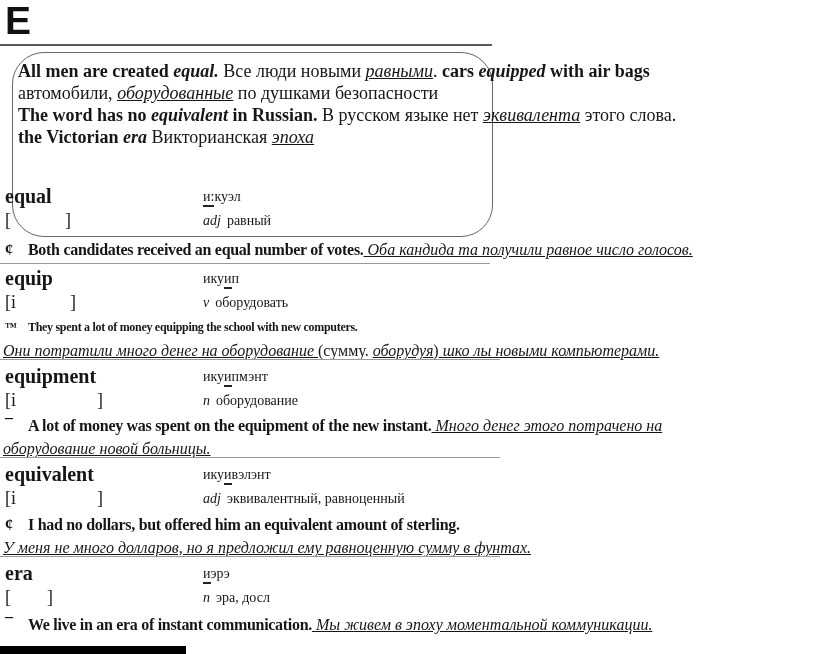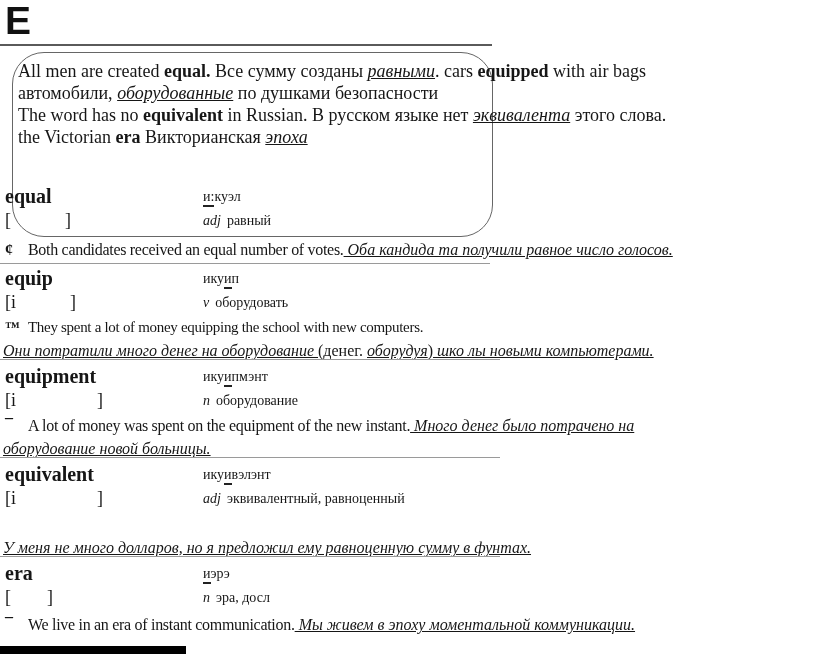--- a/index.html
+++ b/index.html
@@ -11,23 +11,23 @@
     position:absolute;left:5px;top:0;font-family:"Liberation Sans", sans-serif;
     font-weight:bold;font-size:39px;line-height:42px;color:#111;
   }
   .letter-rule{position:absolute;left:0;top:44px;width:492px;height:2px;background:#5a5a5a;}
   .examples-box{
     position:absolute;left:12px;top:52px;width:479px;height:183px;
     border:1.5px solid #666;border-radius:32px;background:transparent;
   }
   .box-text{position:absolute;left:18px;top:60px;width:796px;}
   .box-line{height:22px;line-height:22px;font-size:18px;white-space:nowrap;}
-  .sg-b{font-weight:normal;margin-top:10px;}
+  .sg-b{font-weight:bold;margin-top:10px;}
   .sg-i{font-style:italic;text-decoration:underline;}
-  .sg-bi{font-weight:bold;}
+  .sg-bi{font-weight:bold;font-style:italic;}
   .sg-sym{display:inline-block;width:23px;font-weight:bold;font-style:normal;}
   .entry{position:absolute;left:0;width:816px;height:50px;}
   .headword{position:absolute;left:5px;top:0;font-size:20px;font-weight:bold;line-height:24px;}
   .brackets{position:absolute;left:5px;top:25px;font-size:18px;line-height:22px;white-space:pre;}
   .pron{position:absolute;left:203px;top:2px;font-size:14px;line-height:22px;}
   .stress{border-bottom:2px solid #222;padding-bottom:0.5px;}
   .pos-line{position:absolute;left:203px;top:26px;font-size:14px;line-height:22px;}
   .pos{font-style:italic;margin-right:6px;}
   .ex-line{position:absolute;left:5px;font-size:16px;line-height:21px;white-space:nowrap;}
   .ex-line .sg-b{letter-spacing:-0.3px;}
@@ -38,61 +38,62 @@
 </head>
 <body>
 
 <div class="page">
 
   <div class="letter">E</div>
   <div class="letter-rule"></div>
 
   <div class="examples-box"></div>
   <div class="box-text">
-    <div class="box-line"><span class="sg-b">All men are created </span><span class="sg-bi">equal.</span><span class="sg-r"> Все сумму созданы </span><span class="sg-i">равными</span><span class="sg-r">. </span><span class="sg-b">cars </span><span class="sg-bi">equipped</span><span class="sg-b"> with air bags</span></div>
+    <div class="box-line"><span class="sg-b">All men are created </span><span class="sg-bi">equal.</span><span class="sg-r"> Все люди новыми </span><span class="sg-i">равными</span><span class="sg-r">. </span><span class="sg-b">cars </span><span class="sg-bi">equipped</span><span class="sg-b"> with air bags</span></div>
     <div class="box-line"><span class="sg-r">автомобили, </span><span class="sg-i">оборудованные</span><span class="sg-r"> по душками безопасности</span></div>
     <div class="box-line"><span class="sg-b">The word has no </span><span class="sg-bi">equivalent</span><span class="sg-b"> in Russian.</span><span class="sg-r"> В русском языке нет </span><span class="sg-i">эквивалента</span><span class="sg-r"> этого слова.</span></div>
     <div class="box-line"><span class="sg-b">the Victorian </span><span class="sg-bi">era</span><span class="sg-r"> Викторианская </span><span class="sg-i">эпоха</span></div>
   </div>
 
   <div class="entry" style="top:184px">
     <div class="headword">equal</div>
     <div class="brackets">[            ]</div>
     <div class="pron"><span></span><span class="stress">и:</span><span>куэл</span></div>
     <div class="pos-line"><span class="pos">adj</span><span>равный</span></div>
   </div>
   <div class="ex-line" style="top:239px"><span class="sg-sym">¢</span><span class="sg-b">Both candidates received an equal number of votes.</span><span class="sg-i"> Оба кандида та получили равное число голосов.</span></div>
   <div class="rule" style="top:263px;width:490px"></div>
 
   <div class="entry" style="top:266px">
     <div class="headword">equip</div>
     <div class="brackets">[i            ]</div>
     <div class="pron"><span>ику</span><span class="stress">и</span><span>п</span></div>
     <div class="pos-line"><span class="pos">v</span><span>оборудовать</span></div>
   </div>
-  <div class="ex-line" style="top:317px;font-size:15px"><span class="sg-sym">™</span><span class="sg-b">They spent a lot of money equipping the school with new computers.</span></div>
-  <div class="ex-line ex-cont" style="top:340px"><span class="sg-i">Они потратили много денег на оборудование </span><span class="sg-r">(денег. </span><span class="sg-i">оборудуя</span><span class="sg-r">)</span><span class="sg-i"> шко лы новыми компьютерами.</span></div>
+  <div class="ex-line" style="top:317px;font-size:12px"><span class="sg-sym">™</span><span class="sg-b">They spent a lot of money equipping the school with new computers.</span></div>
+  <div class="ex-line ex-cont" style="top:340px"><span class="sg-i">Они потратили много денег на оборудование </span><span class="sg-r">(сумму. </span><span class="sg-i">оборудуя</span><span class="sg-r">)</span><span class="sg-i"> шко лы новыми компьютерами.</span></div>
   <div class="rule" style="top:359px;width:500px"></div>
 
   <div class="entry" style="top:364px">
     <div class="headword">equipment</div>
     <div class="brackets">[i                  ]</div>
     <div class="pron"><span>ику</span><span class="stress">и</span><span>пмэнт</span></div>
     <div class="pos-line"><span class="pos">n</span><span>оборудование</span></div>
   </div>
-  <div class="ex-line" style="top:415px"><span class="sg-sym">¯</span><span class="sg-b">A lot of money was spent on the equipment of the new instant.</span><span class="sg-i"> Много денег было потрачено на</span></div>
+  <div class="ex-line" style="top:415px"><span class="sg-sym">¯</span><span class="sg-b">A lot of money was spent on the equipment of the new instant.</span><span class="sg-i"> Много денег этого потрачено на</span></div>
   <div class="ex-line ex-cont" style="top:438px"><span class="sg-i">оборудование новой больницы.</span></div>
   <div class="rule" style="top:457px;width:500px"></div>
 
   <div class="entry" style="top:462px">
     <div class="headword">equivalent</div>
     <div class="brackets">[i                  ]</div>
     <div class="pron"><span>ику</span><span class="stress">и</span><span>вэлэнт</span></div>
     <div class="pos-line"><span class="pos">adj</span><span>эквивалентный, равноценный</span></div>
   </div>
+  <div class="ex-line" style="top:514px"><span class="sg-sym">¢</span><span class="sg-b">I had no dollars, but offered him an equivalent amount of sterling.</span></div>
   <div class="ex-line ex-cont" style="top:537px"><span class="sg-i">У меня не много долларов, но я предложил ему равноценную сумму в фунтах.</span></div>
   <div class="rule" style="top:556px;width:500px"></div>
 
   <div class="entry" style="top:561px">
     <div class="headword">era</div>
     <div class="brackets">[        ]</div>
     <div class="pron"><span></span><span class="stress">и</span><span>эрэ</span></div>
     <div class="pos-line"><span class="pos">n</span><span>эра, досл</span></div>
   </div>
   <div class="ex-line" style="top:614px"><span class="sg-sym">¯</span><span class="sg-b">We live in an era of instant communication.</span><span class="sg-i"> Мы живем в эпоху моментальной коммуникации.</span></div>

